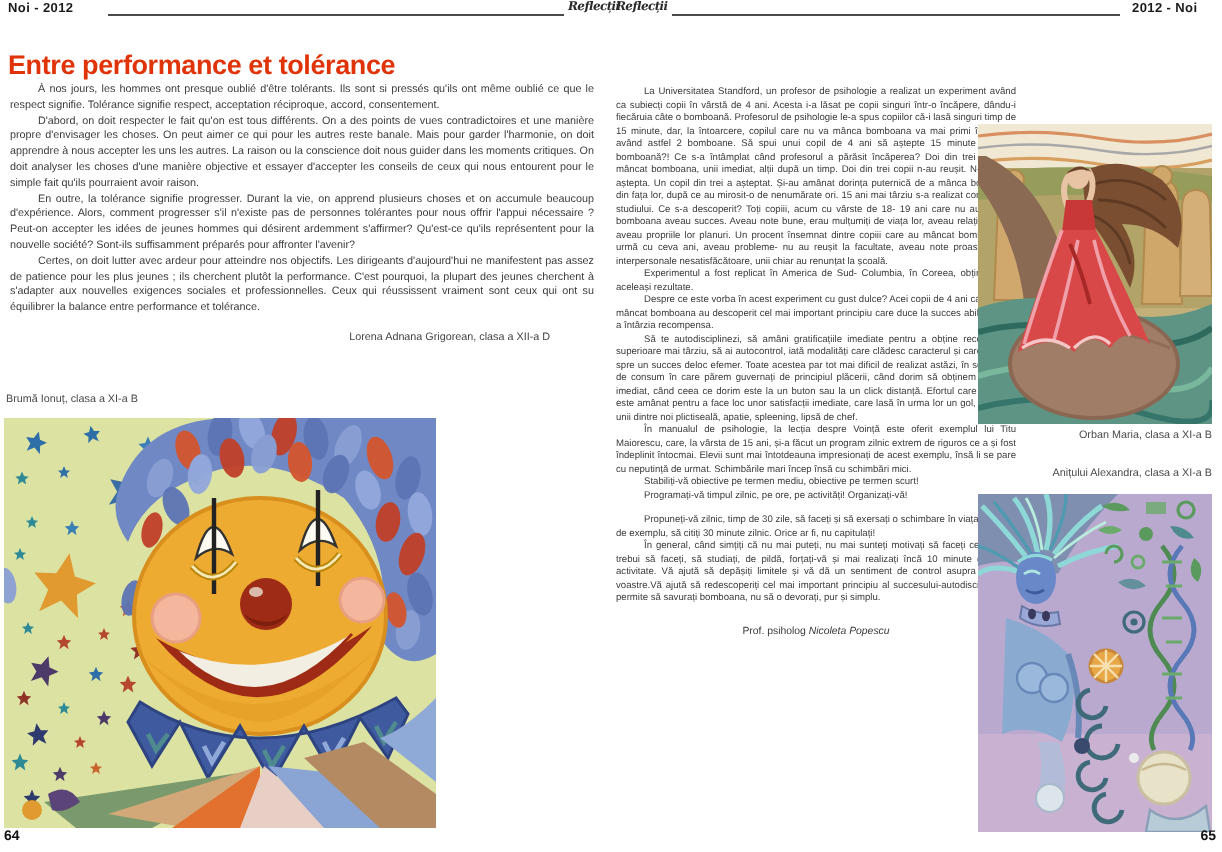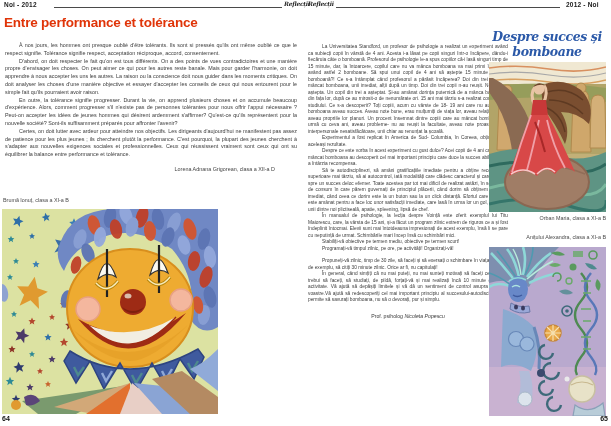--- a/index.html
+++ b/index.html
@@ -31,21 +31,21 @@
 </style>
 </head>
 <body>
 
 <div class="spread">
 
   <div class="abs folio" style="left:4px;top:1px;">Noi  - 2012</div>
   <div class="abs rule" style="left:54px;top:7px;width:228px;"></div>
   <div class="abs masthead" style="left:284px;top:0px;">Reflecții</div>
 
-  <div class="abs title-left" style="left:4px;top:15px;">Entre performance et  tolérance</div>
+  <div class="abs title-left" style="left:4px;top:25px;">Entre performance et  tolérance</div>
 
   <div class="abs col col-left" style="left:5px;top:42px;">
     <p>À nos jours, les hommes ont  presque oublié d'être tolérants. Ils sont si pressés qu'ils ont  même oublié ce que le respect signifie. Tolérance signifie  respect, acceptation réciproque, accord, consentement.</p>
     <p>D'abord, on doit respecter le fait qu'on est tous différents. On a des points de vues contradictoires et une manière propre d'envisager  les choses. On peut aimer ce qui pour les autres reste banale. Mais pour garder l'harmonie, on doit apprendre à nous accepter les uns les autres. La raison ou la conscience doit nous guider dans les moments critiques.  On doit analyser les choses d'une manière objective et essayer d'accepter les conseils de ceux qui nous entourent pour le simple fait qu'ils pourraient avoir raison.</p>
     <p>En outre, la tolérance signifie progresser. Durant la vie, on apprend plusieurs choses et on accumule beaucoup d'expérience. Alors, comment progresser s'il n'existe pas de personnes tolérantes pour nous offrir l'appui nécessaire ?  Peut-on accepter les idées de jeunes hommes qui désirent ardemment s'affirmer?  Qu'est-ce qu'ils  représentent pour la nouvelle société?  Sont-ils suffisamment préparés pour affronter l'avenir?</p>
     <p>Certes, on doit lutter avec ardeur pour atteindre nos objectifs. Les dirigeants d'aujourd'hui ne manifestent pas assez de patience pour les plus jeunes ; ils cherchent plutôt la performance. C'est pourquoi, la plupart des jeunes cherchent à s'adapter aux nouvelles exigences sociales et professionnelles. Ceux qui réussissent vraiment sont ceux qui ont su équilibrer la balance entre performance et tolérance.</p>
     <div class="author-left">Lorena Adnana Grigorean, clasa a XII-a D</div>
   </div>
 
   <div class="abs caption" style="left:3px;top:197px;">Brumă Ionuț, clasa a XI-a B</div>
@@ -172,21 +172,20 @@
       <path d="M22,188 Q32,182 38,192 Q30,198 24,196 Z" fill="#5a4478"></path>
     </svg>
   </div>
 
   <div class="abs pagenum" style="left:2px;top:415px;">64</div>
 
   <div class="abs masthead" style="left:308px;top:0px;">Reflecții</div>
   <div class="abs rule" style="left:336px;top:7px;width:224px;"></div>
   <div class="abs folio" style="left:566px;top:1px;">2012 - Noi</div>
 
-  <div class="abs title-right" style="left:486px;top:29px;width:122px;">Despre succes și bomboane</div>
 
   <div class="abs col col-right" style="left:308px;top:44px;">
     <p>La Universitatea Standford,  un profesor  de psihologie a realizat un experiment având ca subiecți copii în  vârstă  de 4 ani. Acesta  i-a lăsat pe copii singuri într-o încăpere,  dându-i  fiecăruia câte o bomboană. Profesorul de psihologie le-a spus copiilor că-i lasă singuri timp de 15 minute, dar, la întoarcere,  copilul care nu va mânca bomboana va mai primi încă una, având astfel 2 bomboane. Să spui unui copil  de 4 ani să aștepte 15 minute  lângă o bomboană?! Ce  s-a întâmplat când profesorul  a părăsit încăperea? Doi  din trei  copii au mâncat bomboana, unii imediat, alții după un  timp. Doi  din trei copii n-au reușit. N-au putut aștepta. Un copil din trei a așteptat. Și-au amânat  dorința puternică de a mânca bomboana din fața lor, după ce au mirosit-o  de nenumărate  ori.  15  ani  mai  târziu  s-a  realizat continuarea studiului. Ce s-a descoperit? Toți copiii, acum cu vârste de 18- 19 ani  care nu au mâncat bomboana  aveau succes. Aveau note bune, erau mulțumiți de viața lor, aveau relații sociale, aveau propriile lor  planuri.  Un  procent  însemnat  dintre  copiii  care  au  mâncat bomboana în urmă cu ceva ani, aveau probleme- nu au reușit la facultate, aveau note proaste, relații interpersonale nesatisfăcătoare, unii chiar au renunțat la școală.</p>
     <p>Experimentul a fost replicat  în America de Sud- Columbia, în Coreea, obținându-se aceleași rezultate.</p>
     <p>Despre ce este vorba în acest experiment cu gust  dulce? Acei copii de 4 ani care nu au mâncat bomboana au descoperit  cel mai important  principiu  care  duce  la  succes   abilitatea  de  a  întârzia recompensa.</p>
     <p>Să te autodisciplinezi, să amâni gratificațiile imediate pentru a obține recompense superioare mai târziu, să ai autocontrol, iată modalități care clădesc caracterul și care conduc spre un succes deloc efemer.   Toate  acestea  par   tot  mai  dificil  de  realizat  astăzi,    în societatea de consum în care părem  guvernați de principiul plăcerii, când dorim să obținem ce vrem imediat, când ceea ce dorim este la un buton sau la un click distanță. Efortul care clădește este amânat pentru a face loc unor satisfacții imediate, care  lasă în urma lor un gol, numit de unii dintre noi plictiseală, apatie, spleening, lipsă de chef.</p>
     <p>În manualul de psihologie, la lecția despre Voință este oferit exemplul lui Titu Maiorescu,  care, la vârsta de 15 ani, și-a făcut un program zilnic  extrem de riguros ce a și fost îndeplinit întocmai. Elevii sunt mai întotdeauna impresionați de acest exemplu, însă li se pare cu neputință de urmat. Schimbările mari încep însă  cu schimbări mici.</p>
     <p>Stabiliți-vă obiective pe termen mediu, obiective pe termen scurt!</p>
     <p>Programați-vă timpul zilnic, pe ore, pe activități! Organizați-vă!</p>
     <p class="gap-above">Propuneți-vă zilnic, timp de 30 zile, să faceți și să exersați o schimbare în viața voastră-de exemplu,  să citiți  30 minute zilnic. Orice ar fi, nu capitulați!</p>

